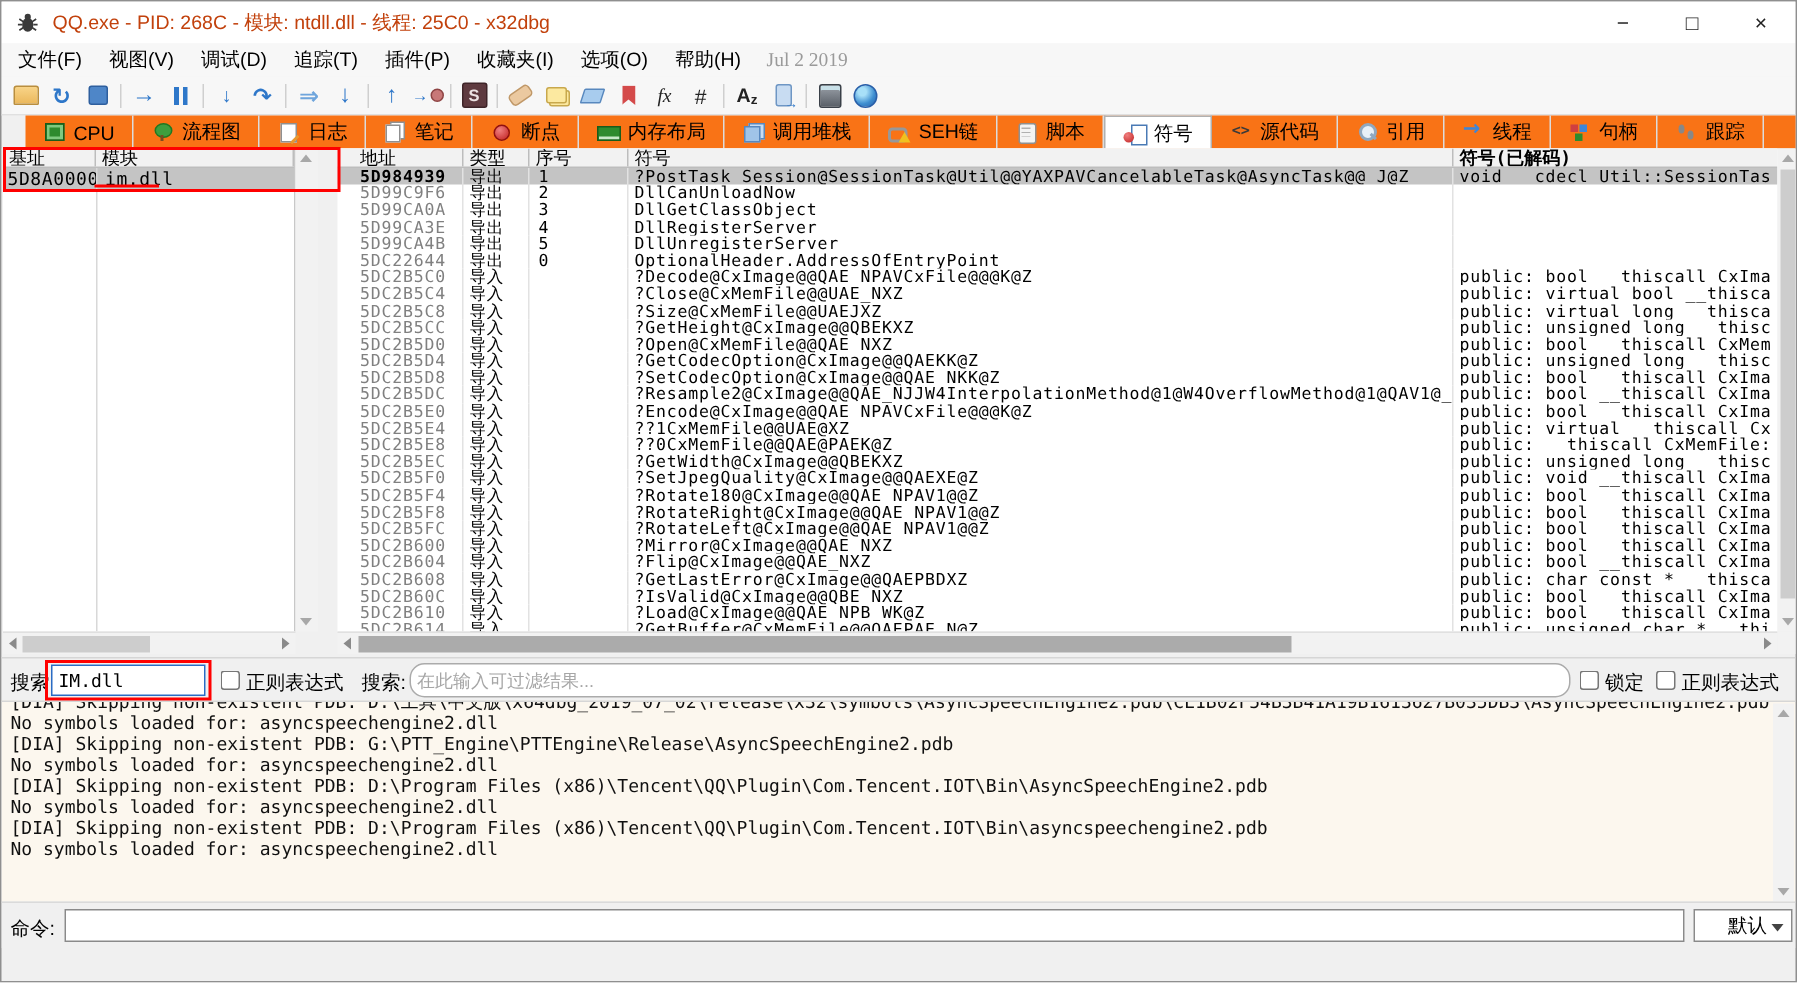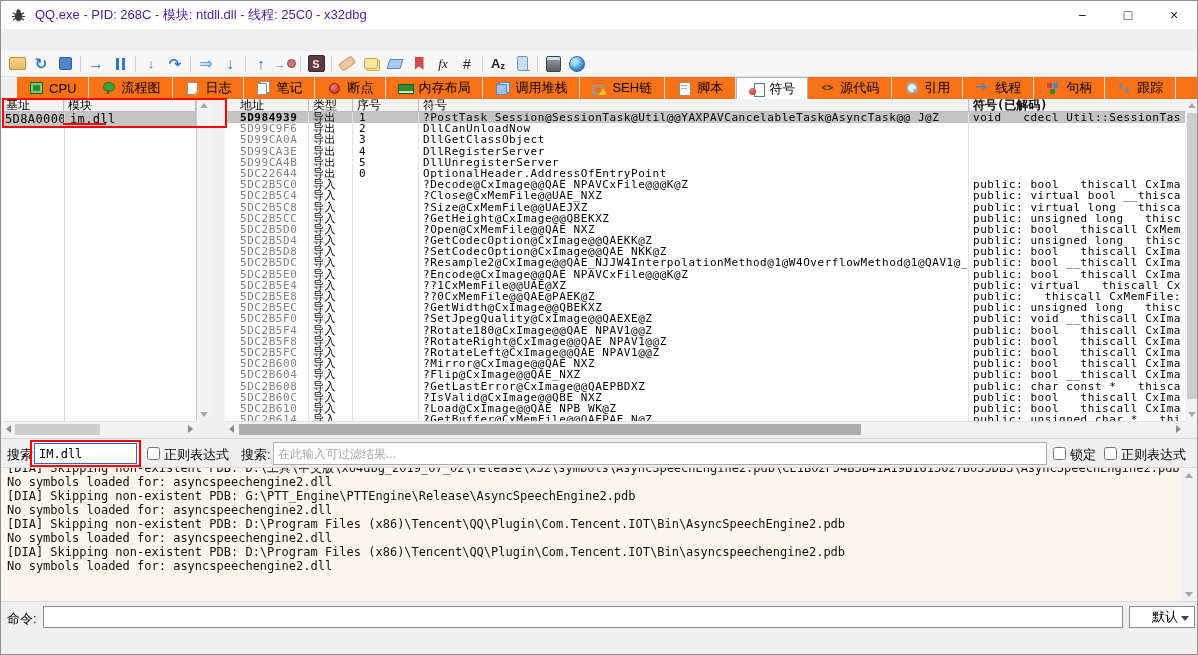--- a/index.html
+++ b/index.html
@@ -3,21 +3,21 @@
 <meta charset="utf-8">
 <style>
   * { box-sizing: border-box; margin: 0; padding: 0; }
   html,body { width:1198px; height:655px; }
   body { font-family:"Liberation Sans","DejaVu Sans",sans-serif; font-size:13px; color:#000; }
   .window { position:relative; width:1198px; height:655px; background:#F0F0F0; border:1px solid #8F8F8F; overflow:hidden; }
 
   
   .titlebar { position:absolute; left:0; top:0; width:100%; height:28px; background:#FFFFFF; display:flex; align-items:center; }
   .bug-ico { width:15px; height:15px; margin:0 9px 0 10px; }
-  .title-text { font-size:13px; color:#4c1d95; }
+  .title-text { font-size:13px; color:#c2410c; }
   .win-btns { position:absolute; right:0; top:0; height:28px; display:flex; }
   .win-btn { width:46px; height:28px; display:flex; align-items:center; justify-content:center; font-size:14px; color:#222; }
 
   
   .menubar { position:absolute; left:0; top:28px; width:100%; height:22px; background:#F7F7F7; display:flex; align-items:center; padding-left:2px; }
   .menu-item { padding:0 9px; height:22px; line-height:22px; }
   .build-date { color:#9A9A9A; font-family:"Liberation Serif","DejaVu Serif",serif; margin-left:8px; font-size:13px; }
 
   
   .toolbar { position:absolute; left:0; top:50px; width:100%; height:26px; background:#F7F7F7; border-bottom:1px solid #E0E0E0; display:flex; align-items:center; padding-left:4px; }
@@ -158,20 +158,40 @@
       <path d="M2 5 L5 7 M14 5 L11 7 M1 9 L4 9 M15 9 L12 9 M2 13 L5 11 M14 13 L11 11" stroke="#3A3A3A" stroke-width="1.2" fill="none"></path>
     </svg>
     <span class="title-text">QQ.exe - PID: 268C - 模块: ntdll.dll - 线程: 25C0 - x32dbg</span>
     <div class="win-btns">
       <div class="win-btn">−</div>
       <div class="win-btn">□</div>
       <div class="win-btn">×</div>
     </div>
   </div>
 
+  <div class="menubar">
+
+      <div class="menu-item">文件(F)</div>
+
+      <div class="menu-item">视图(V)</div>
+
+      <div class="menu-item">调试(D)</div>
+
+      <div class="menu-item">追踪(T)</div>
+
+      <div class="menu-item">插件(P)</div>
+
+      <div class="menu-item">收藏夹(I)</div>
+
+      <div class="menu-item">选项(O)</div>
+
+      <div class="menu-item">帮助(H)</div>
+
+    <span class="build-date">Jul 2 2019</span>
+  </div>
 
   <div class="toolbar">
 
       <span class="tbi tbi-open-folder"></span>
 
       <span class="tbi tbi-restart"></span>
 
       <span class="tbi tbi-stop"></span>
 
       <span class="tbi tbi-sep"></span>
@@ -587,21 +607,21 @@
     <div class="ann" style="left:1px; top:-1px; width:225px; height:30px;"></div>
     <div class="ann-line" style="left:62px; top:24px; width:43px; height:2px;"></div>
   </div>
 
   <div class="searchbar">
     <span class="lbl" style="left:6px;">搜索:</span>
     <input class="sinput focused" style="left: 33px; top: 4px; width: 103px; height: 21px;" type="text" value="IM.dll">
     <input class="cb" style="left: 146px;" type="checkbox">
     <span class="lbl" style="left:163px;">正则表达式</span>
     <span class="lbl" style="left:240px;">搜索:</span>
-    <input class="sinput" style="left: 272px; top: 3px; width: 774px; height: 23px;" type="text" placeholder="在此输入可过滤结果...">
+    <input class="sinput" style="left: 272px; top: 3px; width: 774px; height: 23px; border-radius: 10px;" type="text" placeholder="在此输入可过滤结果...">
     <input class="cb" style="left: 1052px;" type="checkbox">
     <span class="lbl" style="left:1069px;">锁定</span>
     <input class="cb" style="left: 1103px;" type="checkbox">
     <span class="lbl" style="left:1120px;">正则表达式</span>
     <div class="ann" style="left:29px; top:1px; width:111px; height:27px;"></div>
   </div>
 
   <div class="logpane">
     <div class="loglines">
 

